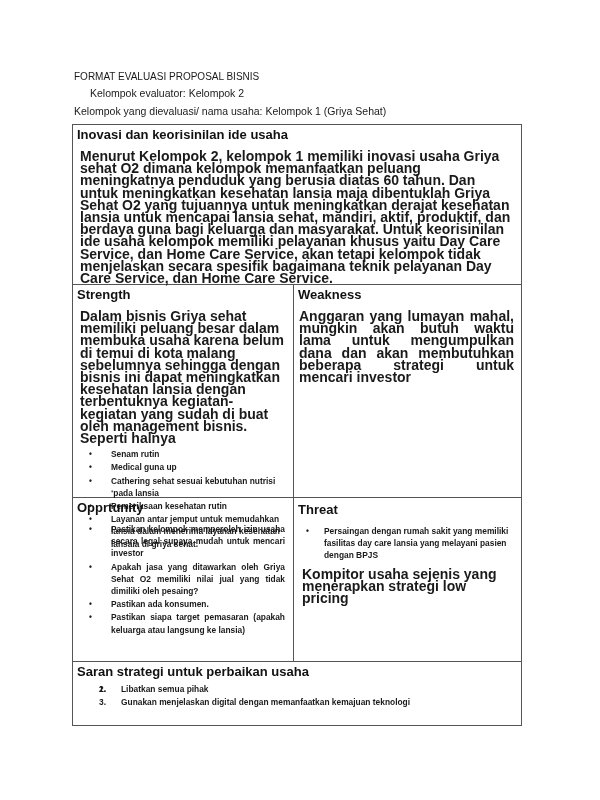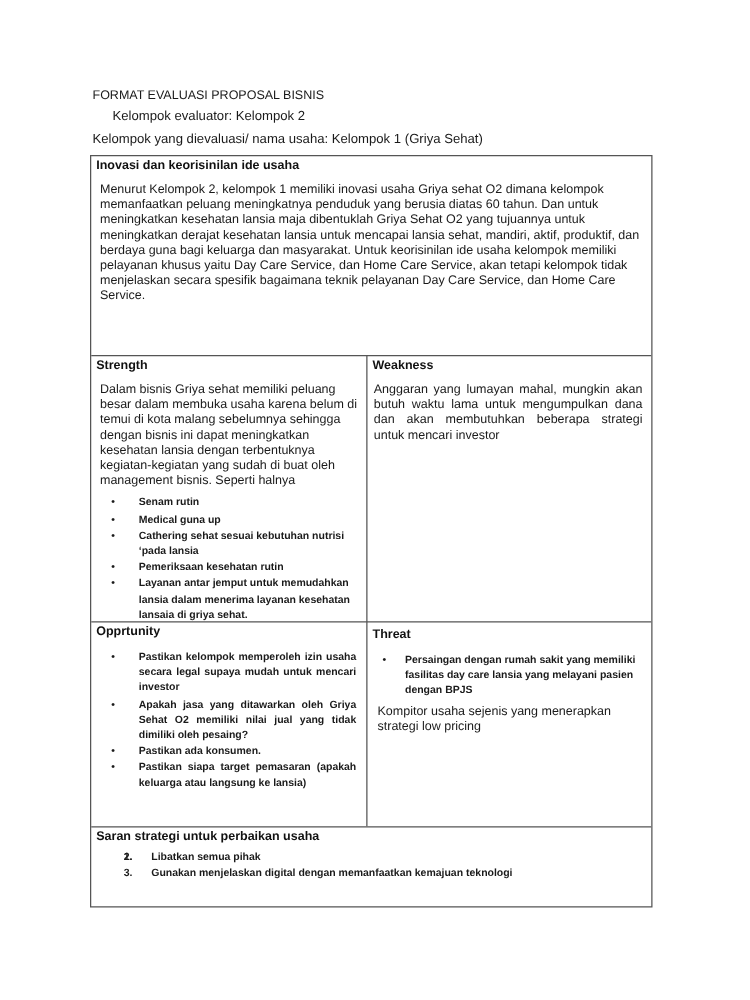--- a/index.html
+++ b/index.html
@@ -11,22 +11,22 @@
   #h1 { top: 71px; font-size: 10px; }
   #h2 { top: 87px; padding-left: 16px; }
   #h3 { top: 105px; }
 
   .table { position: absolute; left: 72px; top: 124px; width: 450px; height: 602px;
            border: 1.5px solid #555; box-sizing: border-box; }
   .cell { position: absolute; box-sizing: border-box; }
   .hline { position: absolute; left: 0; right: 0; height: 0; border-top: 1.5px solid #555; }
   .vline { position: absolute; width: 0; border-left: 1.5px solid #555; }
 
-  .ctitle { font-size: 10px; font-weight: bold; color: #111; margin: 2px 0 0 4px; }
-  .para { font-size: 10px; font-weight: normal; line-height: 12.2px; color: #1a1a1a; margin: 8px 6px 0 7px; }
+  .ctitle { font-size: 13px; font-weight: bold; color: #111; margin: 2px 0 0 4px; }
+  .para { font-size: 14px; font-weight: bold; line-height: 12.2px; color: #1a1a1a; margin: 8px 6px 0 7px; }
   .justify { text-align: justify; }
   ul.bul { margin: 4px 0 0 0; padding: 0 6px 0 38px; list-style: none; }
   ul.bul li { position: relative; font-size: 8.4px; font-weight: bold; line-height: 12.2px; color: #1a1a1a; margin-bottom: 1px; }
   ul.bul li .dot { position: absolute; left: -22px; top: 0; }
   ol.num { margin: 4px 0 0 0; padding: 0 0 0 48px; list-style: none; }
   ol.num li { position: relative; font-size: 8.4px; font-weight: bold; line-height: 12.5px; color: #1a1a1a; }
   ol.num li .n { position: absolute; left: -22px; }
 </style>
 </head>
 <body>

